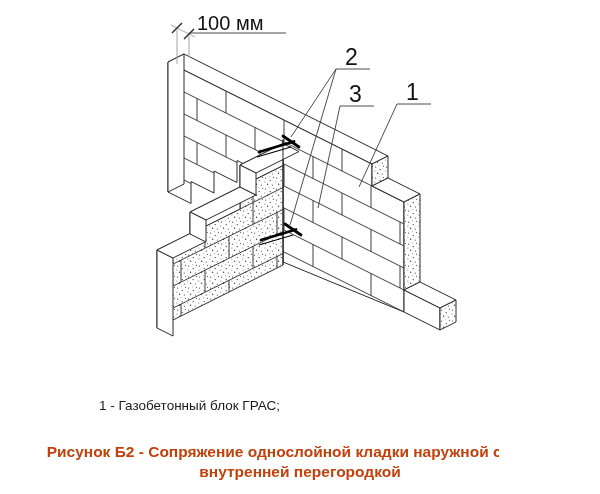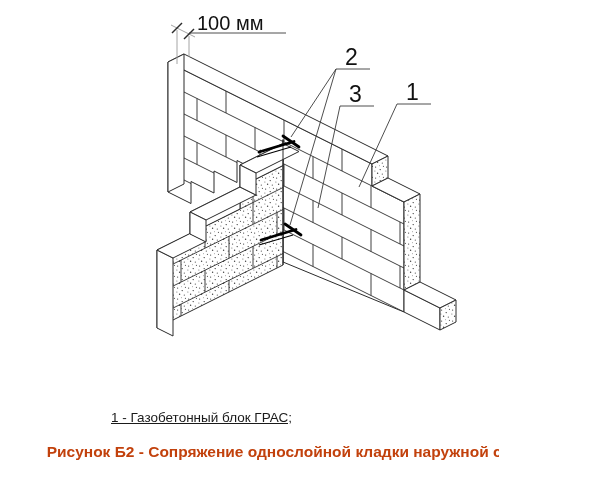--- a/index.html
+++ b/index.html
@@ -14,21 +14,21 @@
   .dimln  {stroke:#9a9a9a;stroke-width:0.9;fill:none;}
   .tick   {stroke:#2b2b2b;stroke-width:1.4;fill:none;}
   .leader {stroke:#3a3a3a;stroke-width:0.9;fill:none;}
   .anchor-thick{stroke:#000000;stroke-width:2.8;fill:none;stroke-linecap:round;}
   .anchor-thin {stroke:#000000;stroke-width:1.1;fill:none;}
   .callout-text{font-family:"Liberation Sans",sans-serif;font-size:23px;fill:#111;}
   .dim-text    {font-family:"Liberation Sans",sans-serif;font-size:20px;fill:#111;}
   
   .legend{position:absolute;left:95px;top:356px;font-size:13.5px;line-height:18.5px;
           color:#1a1a1a;white-space:pre;}
-  .legend div{margin:16px;padding:0;text-decoration:underline;}
+  .legend div{margin:4px;padding:0;}
   .caption{position:absolute;left:20px;top:442px;width:560px;text-align:center;
            font-size:15.5px;font-weight:bold;line-height:20px;color:#c2410c;}
 </style>
 </head>
 <body>
 
 <div class="page">
 
   <svg class="drawing" width="600" height="352" viewBox="0 0 600 352">
     <defs>
@@ -149,15 +149,16 @@
     </g>
   </svg>
 
   <div class="legend">
     <div>1 - Газобетонный блок ГРАС;</div>
     
   </div>
 
   <div class="caption">
     <div>Рисунок Б2 - Сопряжение однослойной кладки наружной стены с</div>
+    <div>внутренней перегородкой</div>
   </div>
 
 </div>
 
 </body></html>

